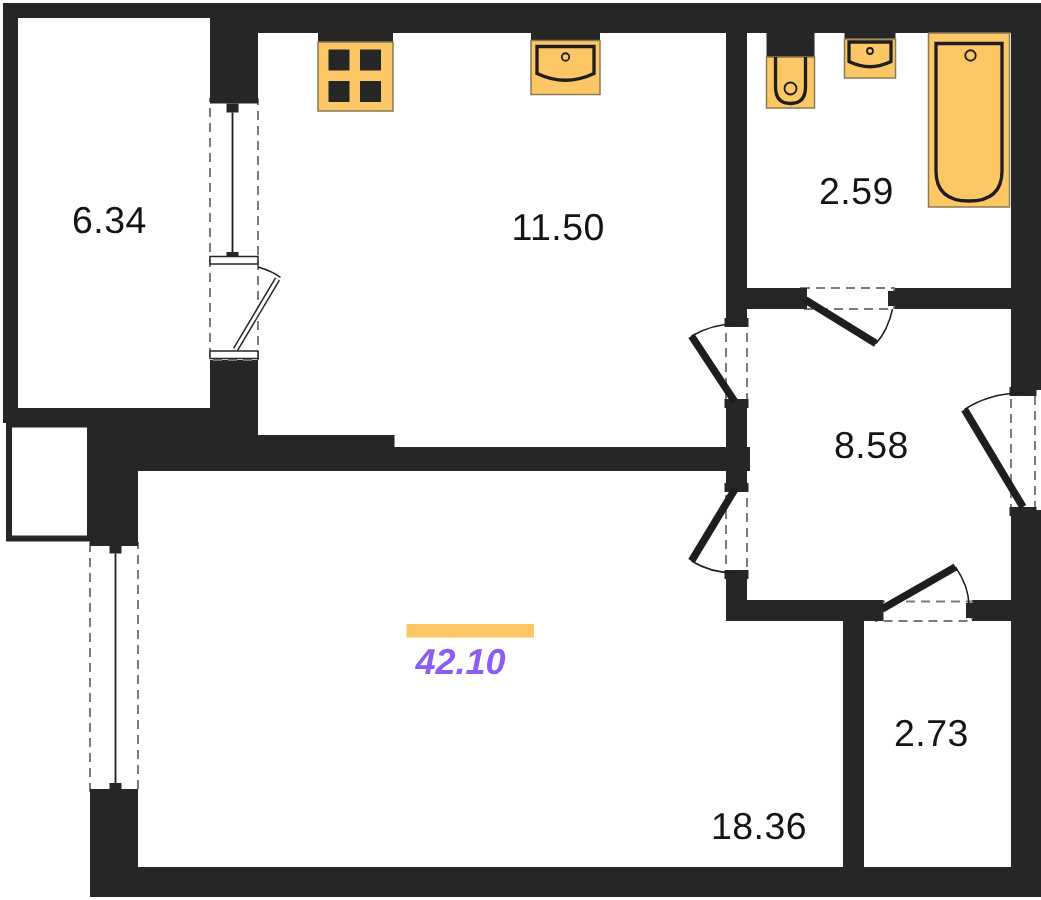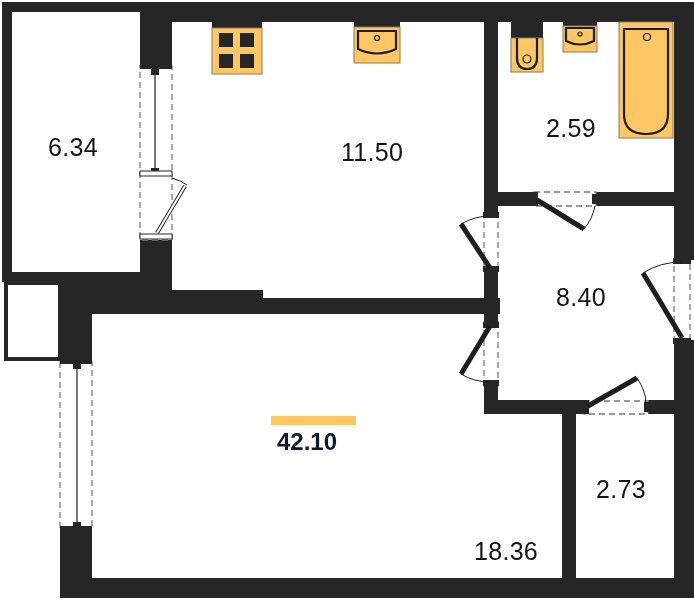--- a/index.html
+++ b/index.html
@@ -7,21 +7,21 @@
   #plan { position: absolute; left: 0; top: 0; width: 694px; height: 600px; }
   .wall { fill: #262626; }
   .fixture { fill: #fdc766; stroke: #8a7a55; stroke-width: 1; }
   .fixture-line { fill: none; stroke: #1e1e1e; stroke-width: 2.2; }
   .dash { fill: none; stroke: #7a7a7a; stroke-width: 1.3; stroke-dasharray: 6 4; }
   .leaf { stroke: #1e1e1e; stroke-width: 5; stroke-linecap: butt; }
   .leaf-thin { stroke: #1e1e1e; stroke-width: 1.2; fill: none; }
   .arc { fill: none; stroke: #1e1e1e; stroke-width: 1; }
   .jamb { fill: #262626; }
   .room-label { position: absolute; font-size: 25px; color: #141414; letter-spacing: 0.3px; white-space: nowrap; }
-  .total-label { position: absolute; font-size: 24px; font-weight: bold; color: #0f172a; white-space: nowrap; }
+  .total-label { position: absolute; font-size: 24px; font-weight: bold; color: #8b5cf6; white-space: nowrap; font-style: italic; }
   .total-bar { position: absolute; background: #fdc766; }
 </style>
 </head>
 <body>
 
 <svg id="plan" viewBox="0 0 694 600" xmlns="http://www.w3.org/2000/svg">
 
   <g>
 
     <rect class="wall" x="2" y="2" width="692" height="10"></rect>
@@ -165,18 +165,18 @@
   <g>
     <rect class="fixture" x="619" y="22" width="54" height="116"></rect>
     <path class="fixture-line" d="M 624 29 L 668 29 L 668 114 Q 668 134 646 134 Q 624 134 624 114 Z"></path>
     <circle cx="647" cy="37" r="3.5" fill="none" stroke="#1e1e1e" stroke-width="1.2"></circle>
   </g>
 </svg>
 
 <div class="room-label" style="left:48px; top:133px;">6.34</div>
 <div class="room-label" style="left:293px; top:138px;margin-left:48px;">11.50</div>
 <div class="room-label" style="left:546px; top:114px;">2.59</div>
-<div class="room-label" style="left:556px; top:283px;">8.40</div>
+<div class="room-label" style="left:556px; top:283px;">8.58</div>
 <div class="room-label" style="left:474px; top:537px;">18.36</div>
 <div class="room-label" style="left:596px; top:475px;">2.73</div>
 
 <div class="total-bar" style="left:271px; top:416px; width:85px; height:9px;"></div>
 <div class="total-label" style="left:277px; top:428px;">42.10</div>
 
 </body></html>

